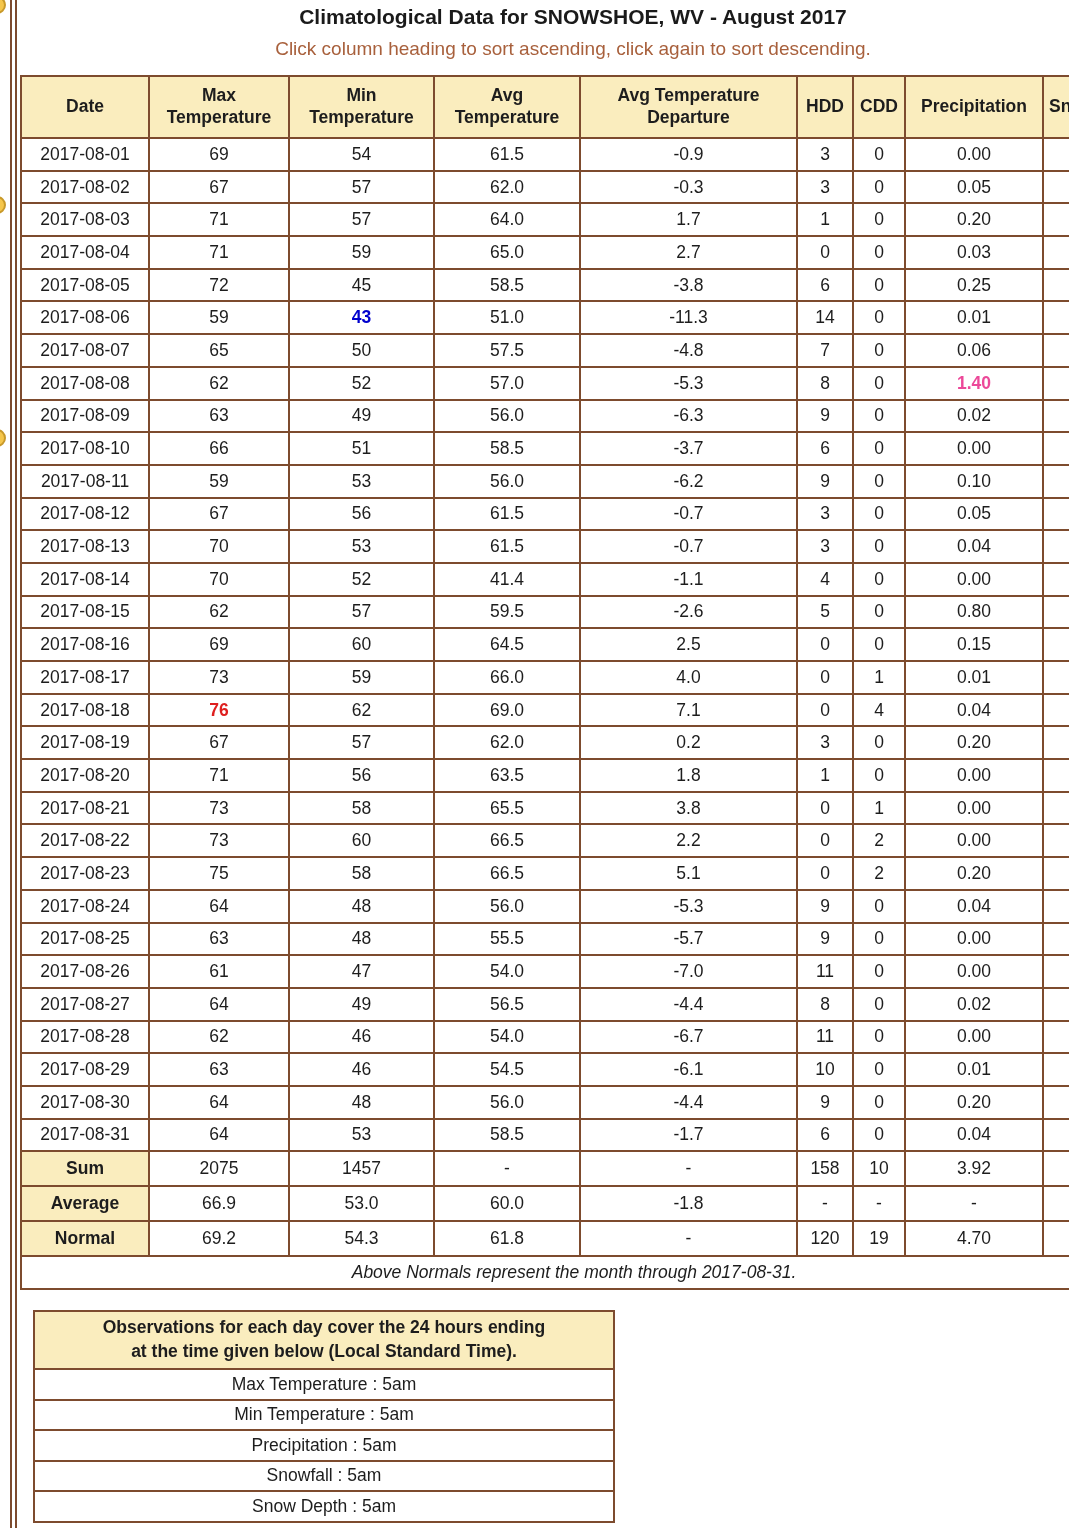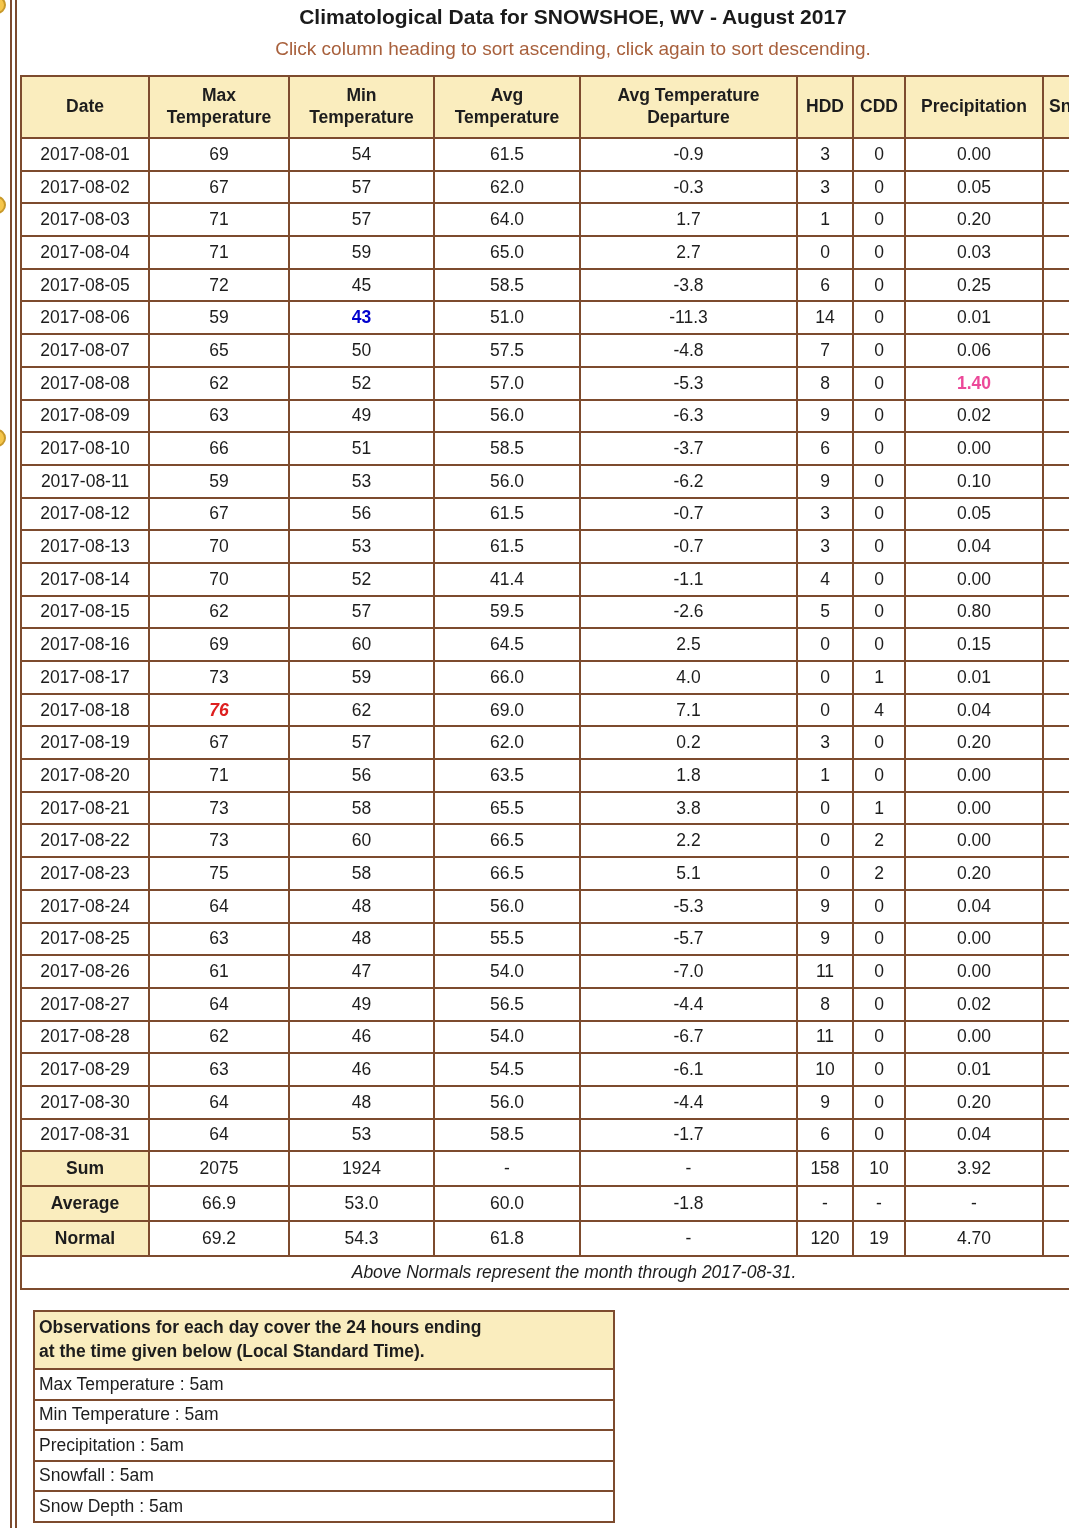--- a/index.html
+++ b/index.html
@@ -85,21 +85,21 @@
   tr.summary-row { height: 35px; }
   tr.summary-row td.summary-label {
     background: #faedbe;
     font-weight: bold;
   }
   tr.footnote-row { height: 33px; }
   tr.footnote-row td {
     font-style: italic;
   }
   .record-low  { color: #0000cd; font-weight: bold; }
-  .record-high { color: #de1f1f; font-weight: bold; font-style: italic; }
+  .record-high { color: #de1f1f; font-weight: bold; }
   .precip-high { color: #ec4899; font-weight: bold; }
   
   col.c-date   { width: 128px; }
   col.c-max    { width: 140px; }
   col.c-min    { width: 145px; }
   col.c-avg    { width: 146px; }
   col.c-dep    { width: 217px; }
   col.c-hdd    { width: 56px; }
   col.c-cdd    { width: 52px; }
   col.c-precip { width: 138px; }
@@ -110,20 +110,21 @@
     left: 33px;
     top: 1310px;
     border-collapse: collapse;
     table-layout: fixed;
     width: 582px;
     font-size: 17.5px;
     color: #1d1d1d;
   }
   table.obs td {
     border: 2px solid #7d4b2e;
+    text-align: center;
     padding: 0 4px;
   }
   table.obs td.obs-header {
     background: #faedbe;
     font-weight: bold;
     height: 56px;
     line-height: 1.35;
   }
   table.obs tr.obs-row { height: 30.5px; }
 </style>
@@ -506,21 +507,21 @@
           <td>58.5</td>
           <td>-1.7</td>
           <td>6</td>
           <td>0</td>
           <td>0.04</td>
           <td></td>
         </tr>
         <tr class="summary-row">
           <td class="summary-label">Sum</td>
           <td>2075</td>
-          <td>1924</td>
+          <td>1457</td>
           <td>-</td>
           <td>-</td>
           <td>158</td>
           <td>10</td>
           <td>3.92</td>
           <td></td>
         </tr>
         <tr class="summary-row">
           <td class="summary-label">Average</td>
           <td>66.9</td>

